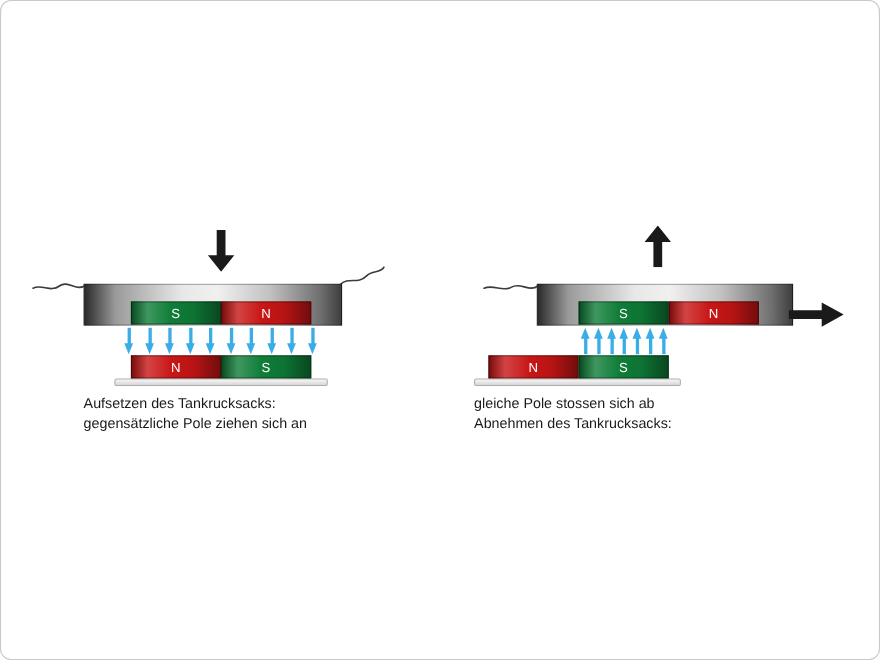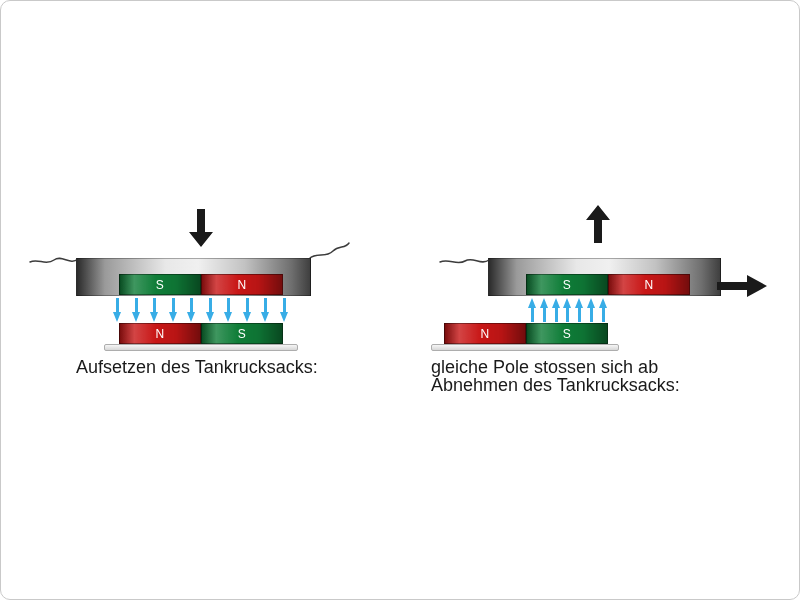--- a/index.html
+++ b/index.html
@@ -49,21 +49,21 @@
   .wave-l-right{left:308px;top:238px;}
   .wave-r-left{left:436px;top:251px;}
 
   
   .base{position:absolute;height:7px;border:1px solid #adadad;box-sizing:border-box;border-radius:2px;
         background:linear-gradient(#f6f6f6,#d7d7d7);}
   .base-left{left:103px;top:343px;width:194px;}
   .base-right{left:430px;top:343px;width:188px;}
 
   
-  .caption{position:absolute;color:var(--caption-text,#1a1a1a);font-size:18px;line-height:18px;}
+  .caption{position:absolute;color:var(--caption-text,#1a1a1a);font-size:13px;line-height:18px;}
   .caption-left{left:75px;top:357px;width:280px;}
   .caption-right{left:430px;top:357px;width:280px;}
 </style>
 </head>
 <body>
 
 <div class="canvas">
 
   <section>
 
@@ -115,20 +115,21 @@
       </div>
       <div class="magnet green">
         <span class="pole">S</span>
       </div>
     </div>
 
     <div class="base base-left"></div>
 
     <div class="caption caption-left">
       <div>Aufsetzen des Tankrucksacks:</div>
+      <div>gegensätzliche Pole ziehen sich an</div>
     </div>
   </section>
 
   <section>
 
     <div class="blk arrow-up-big">
       <svg width="28" height="38" viewBox="0 0 28 38" aria-hidden="true">
         <polygon fill="currentColor" points="14,0 26,15 18,15 18,38 10,38 10,15 2,15"></polygon>
       </svg>
     </div>

